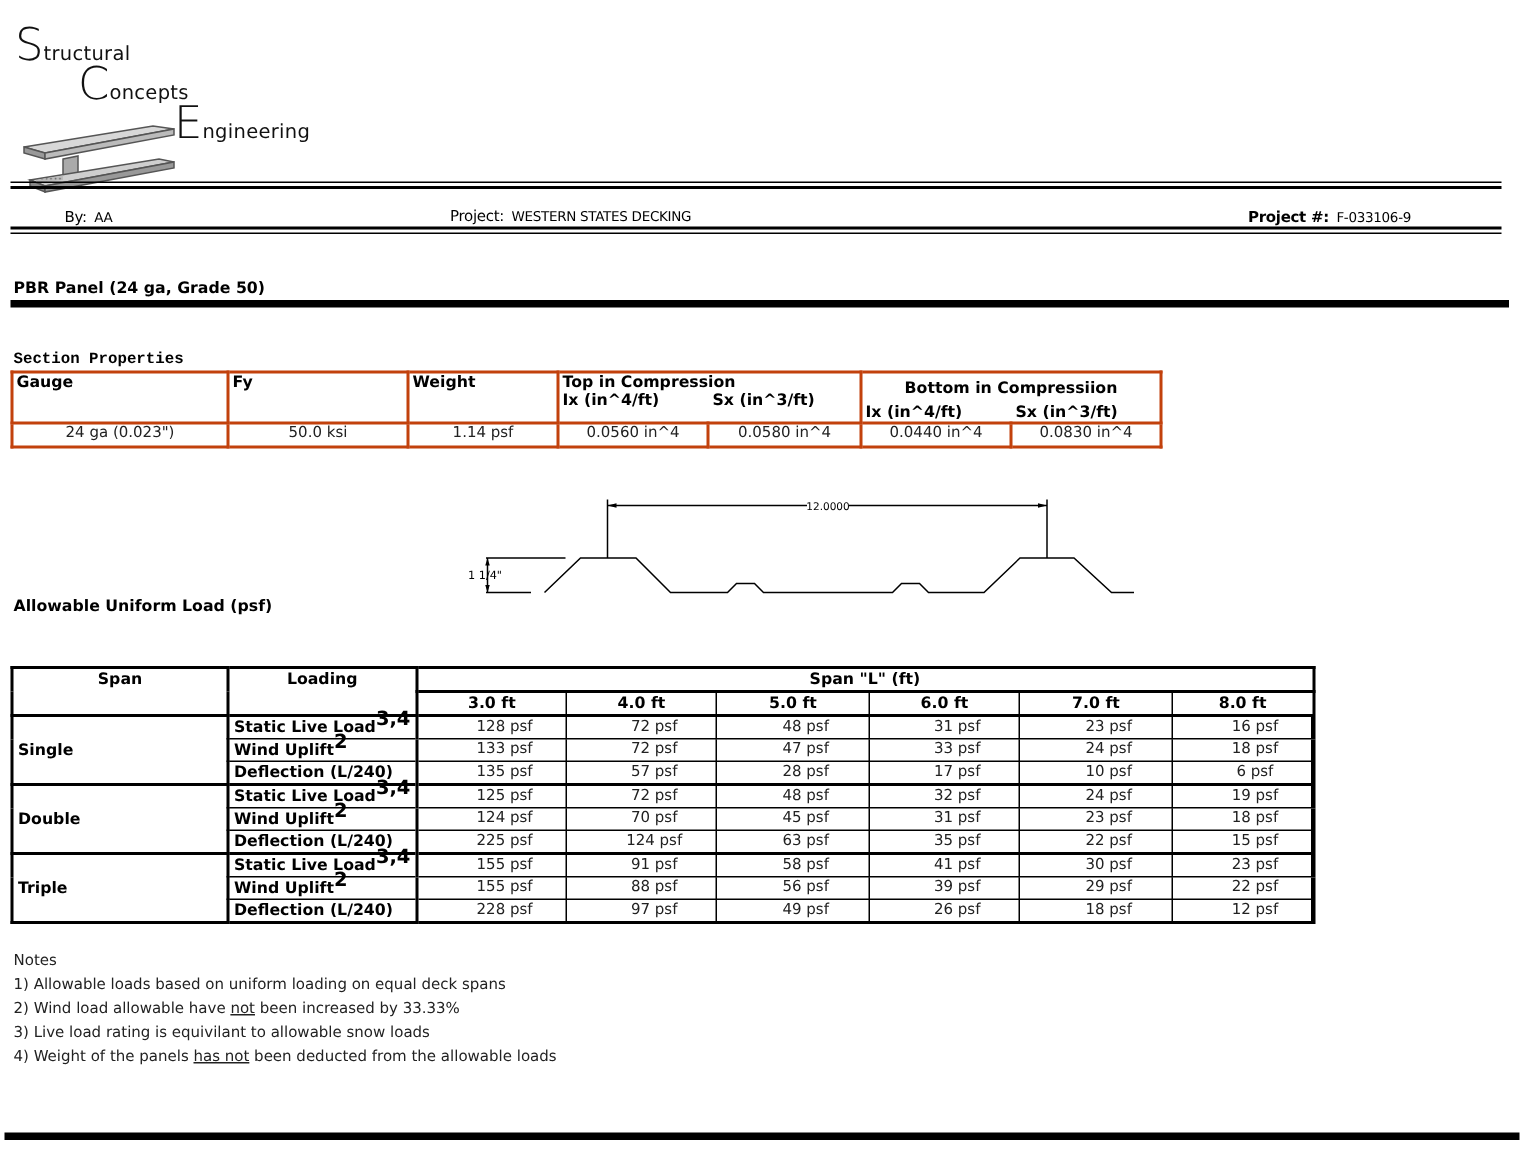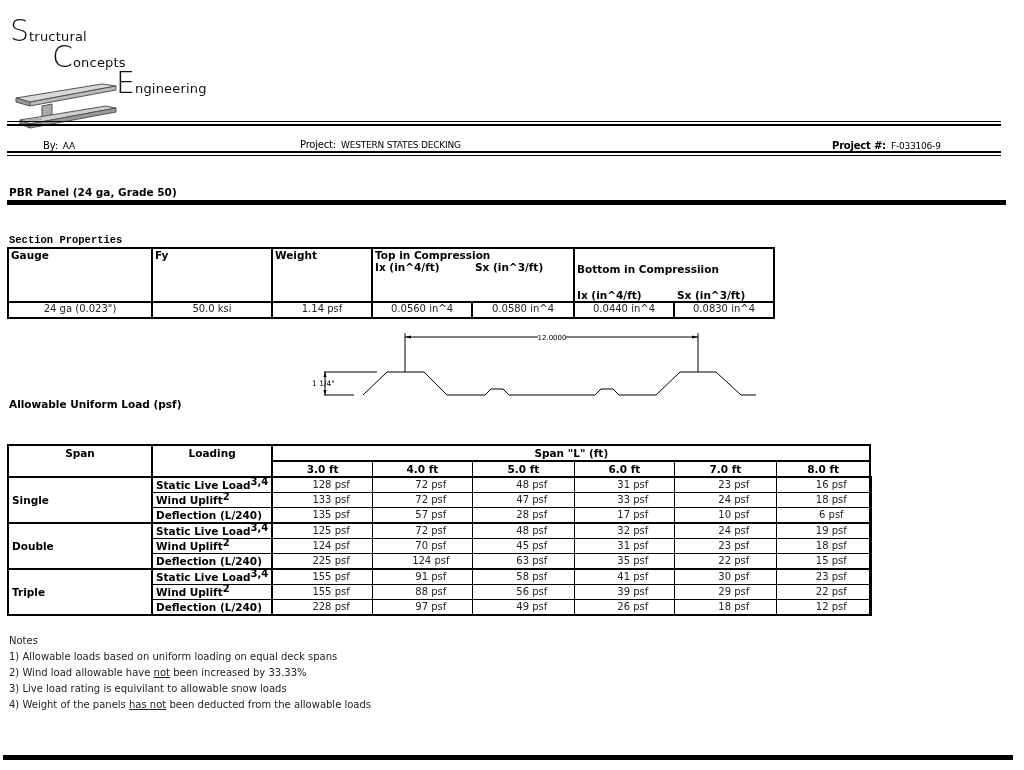--- a/index.html
+++ b/index.html
@@ -20,32 +20,32 @@
   .hdr-text { font-family: "DejaVu Sans", sans-serif; font-size: 10px; letter-spacing: -0.2px; }
   .hdr-text .val { font-size: 9px; margin-left: 5px; }
 
   .section-title { font-family: "DejaVu Sans", sans-serif; font-weight: bold; font-size: 10.5px; }
 
   .black-bar { background: #000; }
 
   
   table { border-collapse: collapse; }
   .sp-table { left: 7px; top: 247px; font-size: 10px; }
-  .sp-table td { border: 2px solid #000000; padding: 0 2px; vertical-align: top; }
+  .sp-table td { border: 2px solid #c2410c; padding: 0 2px; vertical-align: top; }
   .sp-table .hd { font-weight: bold; font-size: 10.5px; height: 30px; }
   .sp-table .val { text-align: center; font-family: "DejaVu Sans", sans-serif; font-size: 10px; color: #222; height: 14px; border-width: 1px 2px 2px 2px; }
 
   
   .lt { left: 7px; top: 444px; font-size: 10.5px; }
   .lt td { border: 1px solid #000; padding: 0 3px; height: 14px; line-height: 14px; }
   .lt .bh { font-weight: bold; text-align: center; }
   .lt .span-cell { font-weight: bold; text-align: left; vertical-align: middle; border: 2px solid #000; }
   .lt .load-lbl { font-weight: bold; text-align: left; white-space: nowrap; }
   .lt .num { text-align: center; color: #222; font-size: 10px; padding-left: 20px; }
-  .lt sup { font-size: 10px; line-height: 0; }
+  .lt sup { font-size: 13px; line-height: 0; }
   .lt .group-top td { border-top: 2px solid #000; }
   .lt .last-col { border-right: 3px solid #000; }
 
   .notes { left: 9px; top: 633px; font-size: 10px; line-height: 16px; color: #222; }
   .notes u { text-decoration: underline; }
 </style>
 </head>
 <body>
 
 <div class="abs logo">
@@ -114,21 +114,21 @@
     <td class="hd">Fy</td>
     <td class="hd">Weight</td>
     <td colspan="2" class="hd" style="padding:0;">
       <div style="padding:0 2px;">Top in Compression</div>
       <div style="display:flex; padding:0 2px;">
         <span style="width:100px;">Ix (in^4/ft)</span>
         <span>Sx (in^3/ft)</span>
       </div>
     </td>
     <td colspan="2" class="hd" style="padding:0;">
-      <div style="padding:14px 2px;">Bottom in Compressiion</div>
+      <div style="padding:4px 2px;text-align:center;">Bottom in Compressiion</div>
       <div style="display:flex; padding:0 2px;">
         <span style="width:100px;">Ix (in^4/ft)</span>
         <span>Sx (in^3/ft)</span>
       </div>
     </td>
   </tr>
   <tr>
     <td class="val">24 ga (0.023")</td>
     <td class="val">50.0 ksi</td>
     <td class="val">1.14 psf</td>

